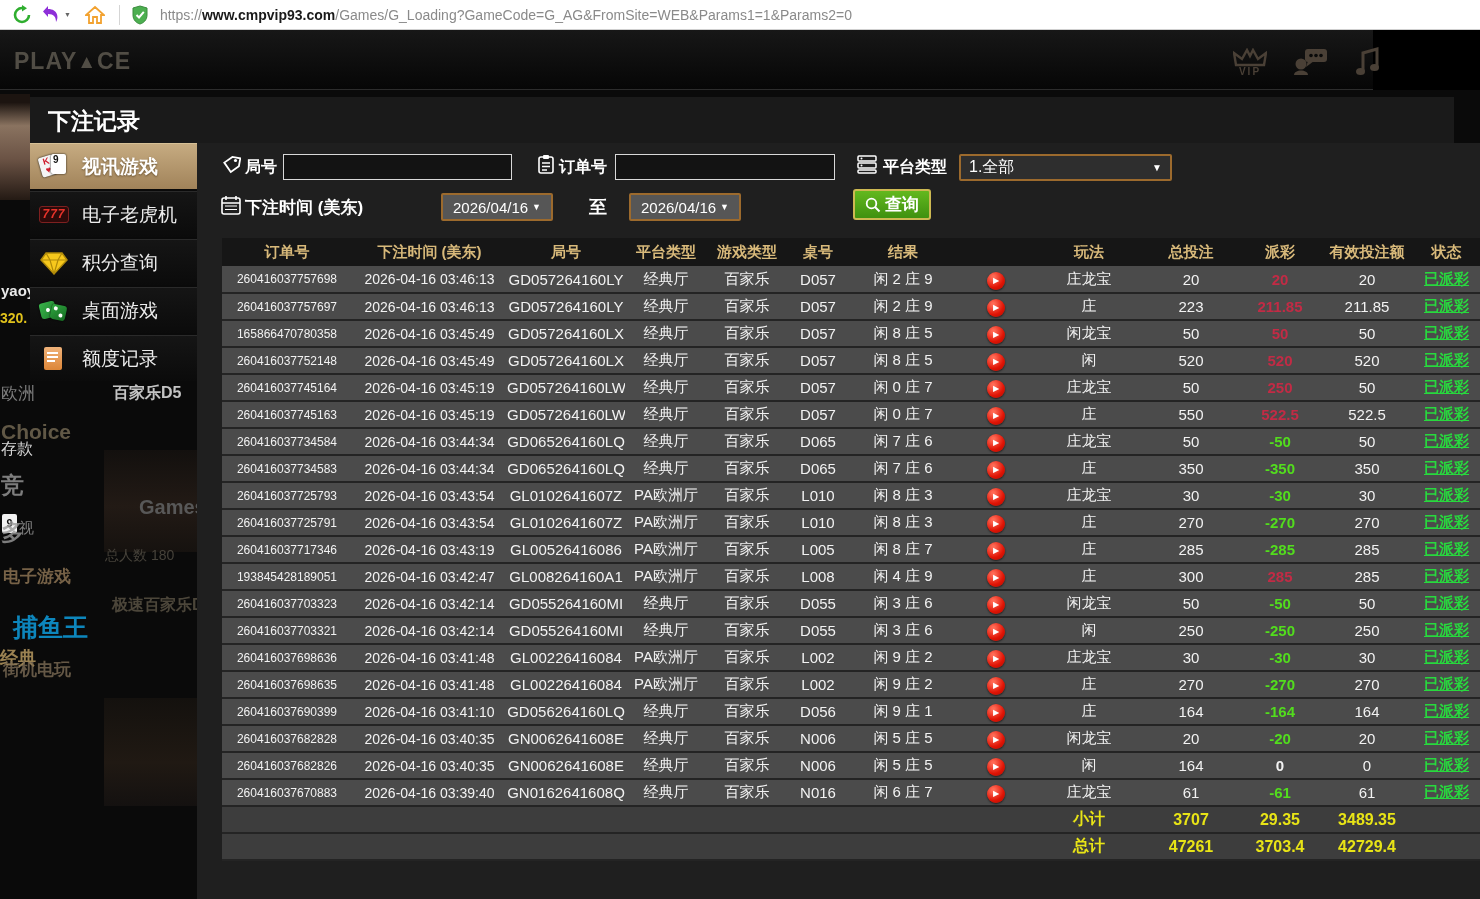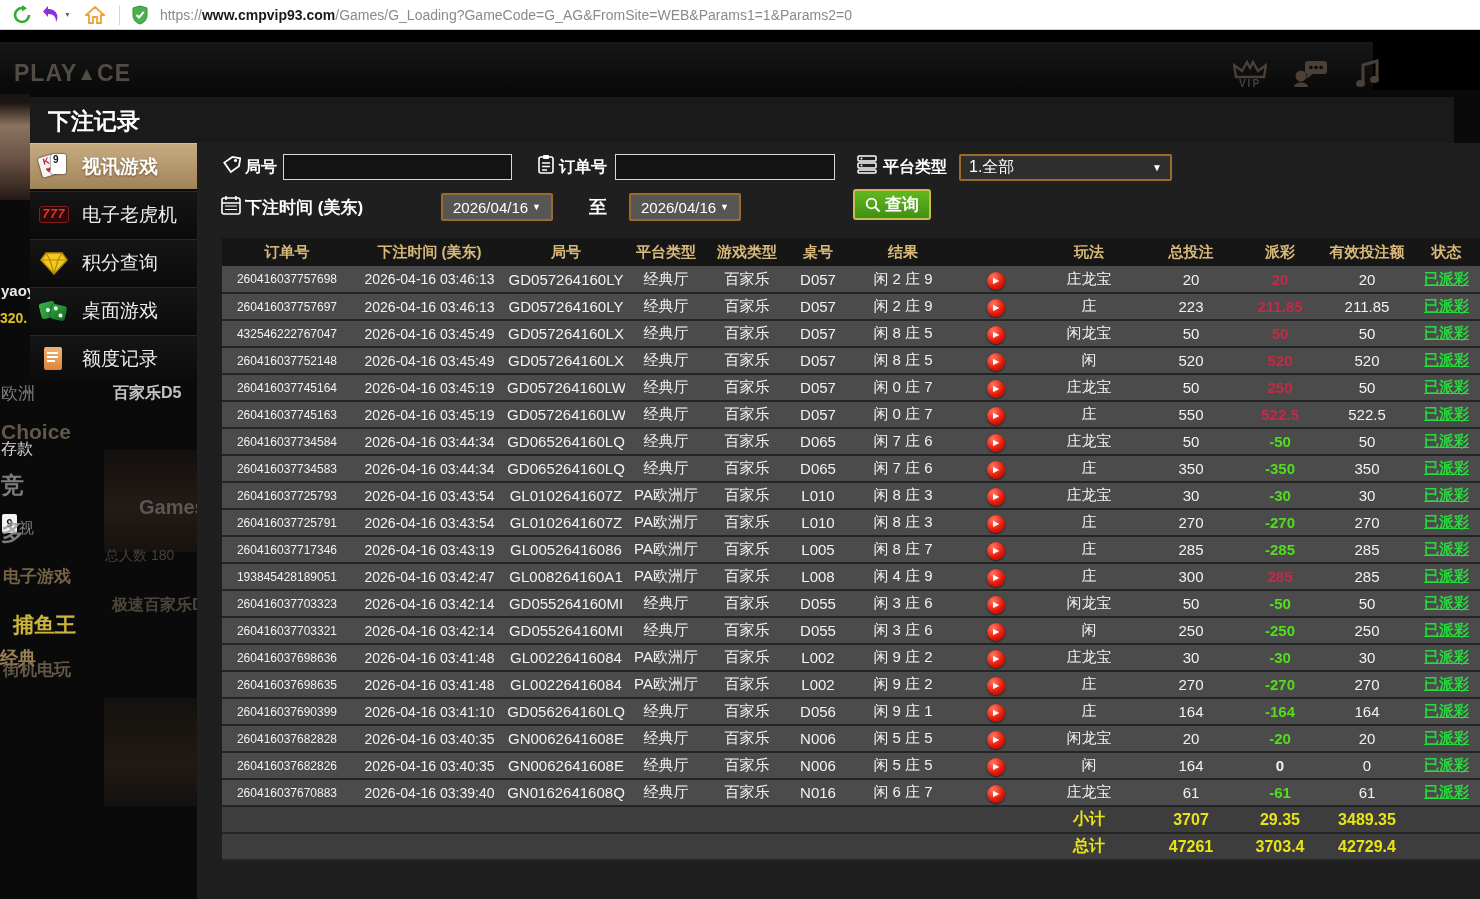--- a/index.html
+++ b/index.html
@@ -10,21 +10,21 @@
   
   .browser-bar { position:absolute; left:0; top:0; width:1480px; height:30px;
     background:#fff; border-bottom:1px solid #cfcfcf; display:flex; align-items:center; }
   .bb-icon { width:20px; height:20px; margin-left:12px; flex:0 0 auto; }
   .bb-sep { width:1px; height:20px; background:#d5d5d5; margin:0 10px 0 14px; }
   .bb-caret { font-size:7px; color:#666; margin-left:2px; }
   .url-text { font-size:14px; color:#8a8a8a; margin-left:10px; white-space:nowrap; }
   .url-text .domain { color:#1a1a1a; font-weight:bold; }
 
   
-  .site-header { position:absolute; left:0; top:42px; width:1373px; height:60px;
+  .site-header { position:absolute; left:0; top:30px; width:1373px; height:60px;
     background:linear-gradient(180deg,#171717,#060606); border-bottom:1px solid #2c2c2c; }
   .logo { position:absolute; left:14px; top:18px; font-size:23px; font-weight:bold;
     letter-spacing:1px; color:#514d45; }
   .logo .tri { font-size:19px; position:relative; top:-1px; }
   .hdr-icons { position:absolute; right:0; top:10px; height:44px; display:flex; align-items:center; }
   .hdr-ic { margin-right:26px; text-align:center; color:#4a4036; }
   .hdr-ic svg { display:block; margin:0 auto; }
   .vip-txt { font-size:10px; font-weight:bold; letter-spacing:2px; color:#4a4036; margin-top:-2px; }
   .hdr-ic.music { margin-right:-8px; }
 
@@ -45,21 +45,21 @@
   .bg-shi  { left:19px; top:429px; color:#7d7d7d; font-size:15px; }
   .bg-jd   { left:0px; top:556px; color:#b5985f; font-weight:bold; font-size:18px; opacity:.85; }
   .bg-oz   { left:1px; top:292px; color:#9a9a9a; font-size:17px; opacity:.8; }
   .bg-bjl  { left:113px; top:293px; color:#e5e5e5; font-size:16px; font-weight:bold; opacity:.85;text-align:right; }
   .bg-choice { left:1px; top:330px; color:#776c55; font-size:21px; font-weight:bold; opacity:.8; }
   .bg-jing { left:1px; top:380px; color:#9a9a9a; font-size:23px; font-weight:bold; opacity:.8; }
   .bg-wei  { left:128px; top:383px; color:#4f4f4f; font-size:20px; opacity:.8; }
   .bg-duo  { left:1px; top:427px; color:#9a9a9a; font-size:23px; font-weight:bold; opacity:.8; }
   .bg-tai  { left:129px; top:432px; color:#4f4f4f; font-size:20px; opacity:.8; }
   .bg-dzyx { left:3px; top:475px; color:#8a7252; font-size:17px; font-weight:bold; opacity:.85; }
-  .bg-byw  { left:13px; top:521px; color:#fde047; font-size:21px; font-weight:bold; opacity:.8; }
+  .bg-byw  { left:13px; top:521px; color:#0ea5e9; font-size:25px; font-weight:bold; opacity:.8; }
   .bg-jjdw { left:3px; top:568px; color:#7c6c55; font-size:17px; font-weight:bold; opacity:.8; }
   .bg-photo1 { left:104px; top:360px; width:96px; height:102px; background:linear-gradient(180deg,#13100e,#221a15 55%,#16120f); }
   .bg-aliza { left:139px; top:406px; color:#585858; font-size:20px; font-weight:bold; }
   .bg-zrs  { left:105px; top:457px; color:#46423a; font-size:14px; }
   .bg-jsbjl { left:112px; top:505px; color:#4c463a; font-size:16px; font-weight:bold; }
   .bg-photo2 { left:104px; top:608px; width:96px; height:108px; background:linear-gradient(180deg,#14110e,#201913 60%,#141110); }
 
   
   .modal { position:absolute; left:30px; top:7px; width:1450px; height:802px; z-index:2; }
   .modal-title-bar { position:absolute; left:0; top:0; width:1424px; height:46px;
@@ -387,21 +387,21 @@
     <td>D057</td>
     <td>闲 2 庄 9</td>
     <td><span class="play-btn">▶</span></td>
     <td>庄</td>
     <td>223</td>
     <td class="pos">211.85</td>
     <td>211.85</td>
     <td class="c-status">已派彩</td>
   </tr>
               <tr>
-    <td class="c-order">432546222767047</td>
+    <td class="c-order">165866470780358</td>
     <td class="c-time">2026-04-16 03:45:49</td>
     <td>GD057264160LX</td>
     <td>经典厅</td>
     <td>百家乐</td>
     <td>D057</td>
     <td>闲 8 庄 5</td>
     <td><span class="play-btn">▶</span></td>
     <td>闲龙宝</td>
     <td>50</td>
     <td class="pos">50</td>

